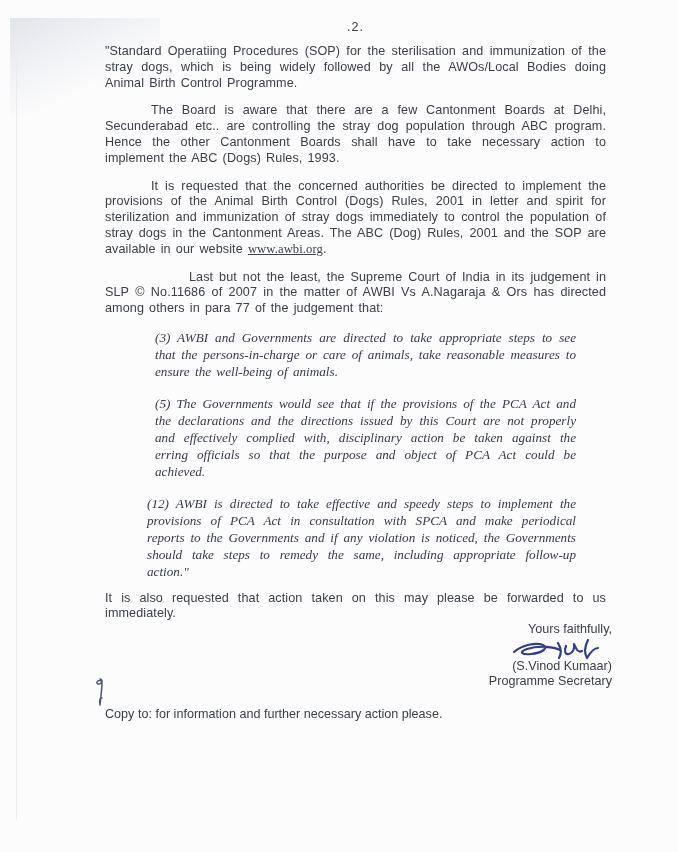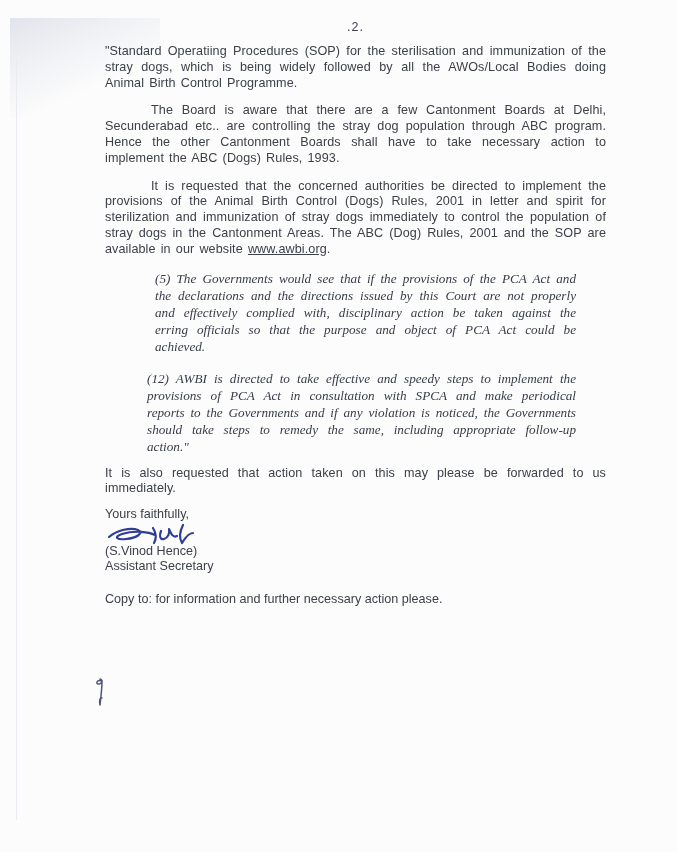--- a/index.html
+++ b/index.html
@@ -42,38 +42,38 @@
   p.body {
     margin: 0 0 12px 0;
     font-size: 12.6px;
     line-height: 15.8px;
     text-align: justify;
     letter-spacing: 0.1px;
     word-spacing: 1.5px;
   }
   p.indent-1 { text-indent: 46px; }
   p.indent-2 { text-indent: 84px; }
-  .website-link { text-decoration: underline; }
+  .website-link { text-decoration: underline; font-family: Liberation Serif, serif; }
   .quotes { margin: 4px 0 0 0; }
   p.quote {
     margin: 0 30px 14px 50px;
     font-family: "Liberation Serif", serif;
     font-style: italic;
     font-size: 13.2px;
     line-height: 17.2px;
     text-align: justify;
     word-spacing: 2px;
     color: #373c49;
   }
   p.quote.last { margin-bottom: 10px; margin-left: 42px; }
-  p.closing-line { margin-bottom: 10px; }
+  p.closing-line { margin-bottom: 0; }
   .signature-block {
     display: flex;
     flex-direction: column;
-    align-items: flex-start;
+    align-items: flex-end;
     padding-right: -6px;
     margin: 0 -6px 16px 0;
     font-size: 12.6px;
     line-height: 15.5px;
   }
   .signature-scribble-wrap { margin: -1px 10px -4px 0; height: 26px; }
   .copy-section { margin-top: 16px; font-size: 12.6px; line-height: 16px; }
   .copy-heading { margin: 0 0 12px 0; }
   .pen-mark {
     position: absolute;
@@ -90,37 +90,39 @@
   <div class="content">
     <div class="page-number">.2.</div>
 
     <p class="body">"Standard Operatiing Procedures (SOP) for the sterilisation and immunization of the stray dogs, which is being widely followed by all the AWOs/Local Bodies doing Animal Birth Control Programme.</p>
 
 
     <p class="body indent-1">The Board is aware that there are a few Cantonment Boards at Delhi, Secunderabad etc.. are controlling the stray dog population through ABC program. Hence the other Cantonment Boards shall have to take necessary action to implement the ABC (Dogs) Rules, 1993.</p>
 
     <p class="body indent-1"><span>It is requested that the concerned authorities be directed to implement the provisions of the Animal Birth Control (Dogs) Rules, 2001 in letter and spirit for sterilization and immunization of stray dogs immediately to control the population of stray dogs in the Cantonment Areas. The ABC (Dog) Rules, 2001 and the SOP are available in our website </span><span class="website-link">www.awbi.org</span><span>.</span></p>
 
+    <p class="body indent-2">Last but not the least, the Supreme Court of India in its judgement in SLP © No.11686 of 2007 in the matter of AWBI Vs A.Nagaraja &amp; Ors has directed among others in para 77 of the judgement that:</p>
 
     <div class="quotes">
+      <p class="quote">(3) AWBI and Governments are directed to take appropriate steps to see that the persons-in-charge or care of animals, take reasonable measures to ensure the well-being of animals.</p>
       <p class="quote">(5) The Governments would see that if the provisions of the PCA Act and the declarations and the directions issued by this Court are not properly and effectively complied with, disciplinary action be taken against the erring officials so that the purpose and object of PCA Act could be achieved.</p>
       <p class="quote last">(12) AWBI is directed to take effective and speedy steps to implement the provisions of PCA Act in consultation with SPCA and make periodical reports to the Governments and if any violation is noticed, the Governments should take steps to remedy the same, including appropriate follow-up action."</p>
     </div>
 
     <p class="body closing-line">It is also requested that action taken on this may please be forwarded to us immediately.</p>
 
     <div class="signature-block">
       <div>Yours faithfully,</div>
       <div class="signature-scribble-wrap">
         <svg width="92" height="26" viewBox="0 0 92 26" xmlns="http://www.w3.org/2000/svg">
           <path d="M4 15 C12 8 26 5 33 8 C39 11 32 16 21 17 C12 18 8 15 17 12 C30 8 44 10 50 13 M48 6 C51 11 52 16 49 21 M56 9 C54 14 55 18 59 17 C63 16 65 11 64 7 C66 12 68 16 72 14 M78 3 C75 9 74 16 77 21 C80 16 84 11 88 11" fill="none" stroke-width="2.2" stroke-linecap="round" stroke-linejoin="round" stroke="#2f3d95"></path>
         </svg>
       </div>
-      <div>(S.Vinod Hence)</div>
-      <div>Assistant Secretary</div>
+      <div>(S.Vinod Kumaar)</div>
+      <div>Programme Secretary</div>
     </div>
 
     <div class="copy-section">
       <p class="copy-heading">Copy to: for information and further necessary action please.</p>
 
     </div>
   </div>
 
   <div class="pen-mark">
     <svg width="18" height="34" viewBox="0 0 18 34" xmlns="http://www.w3.org/2000/svg">

